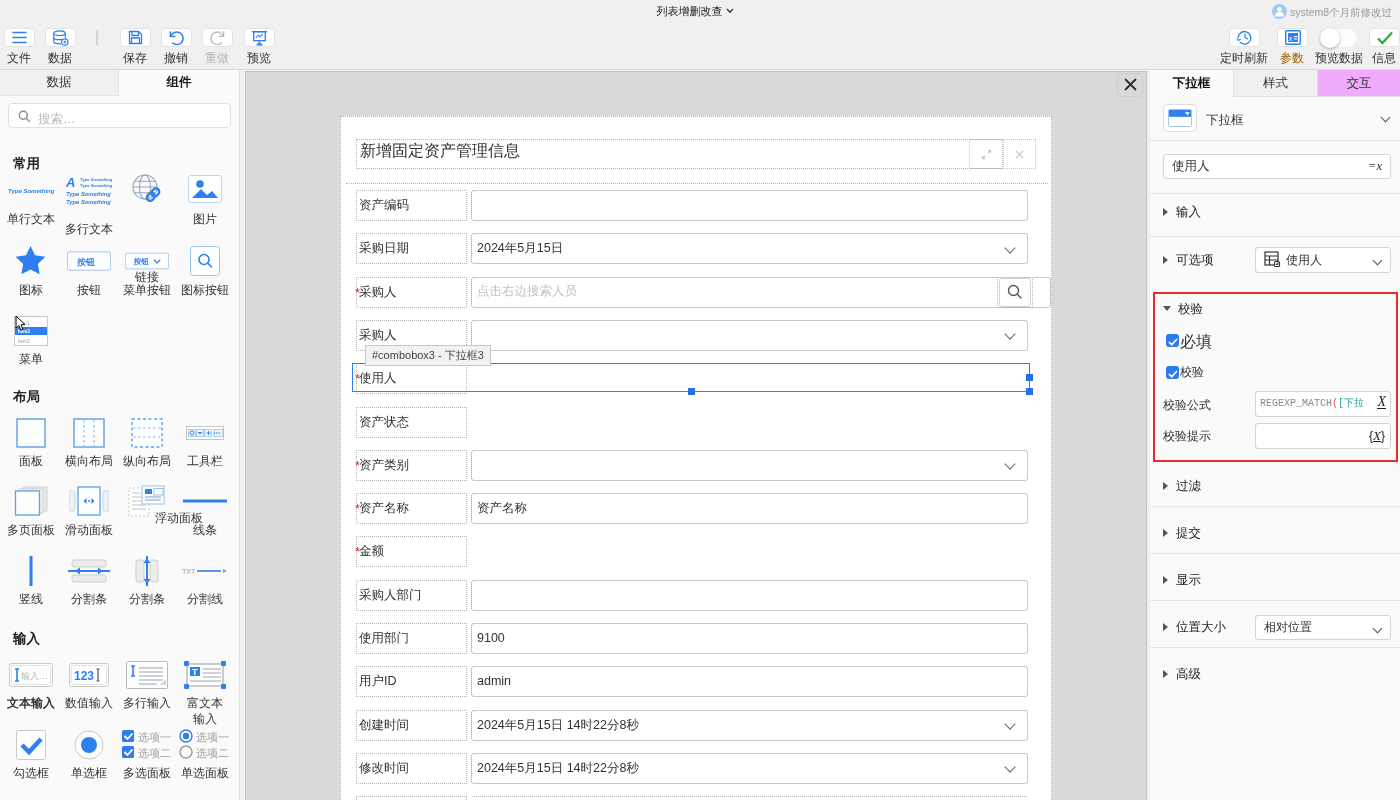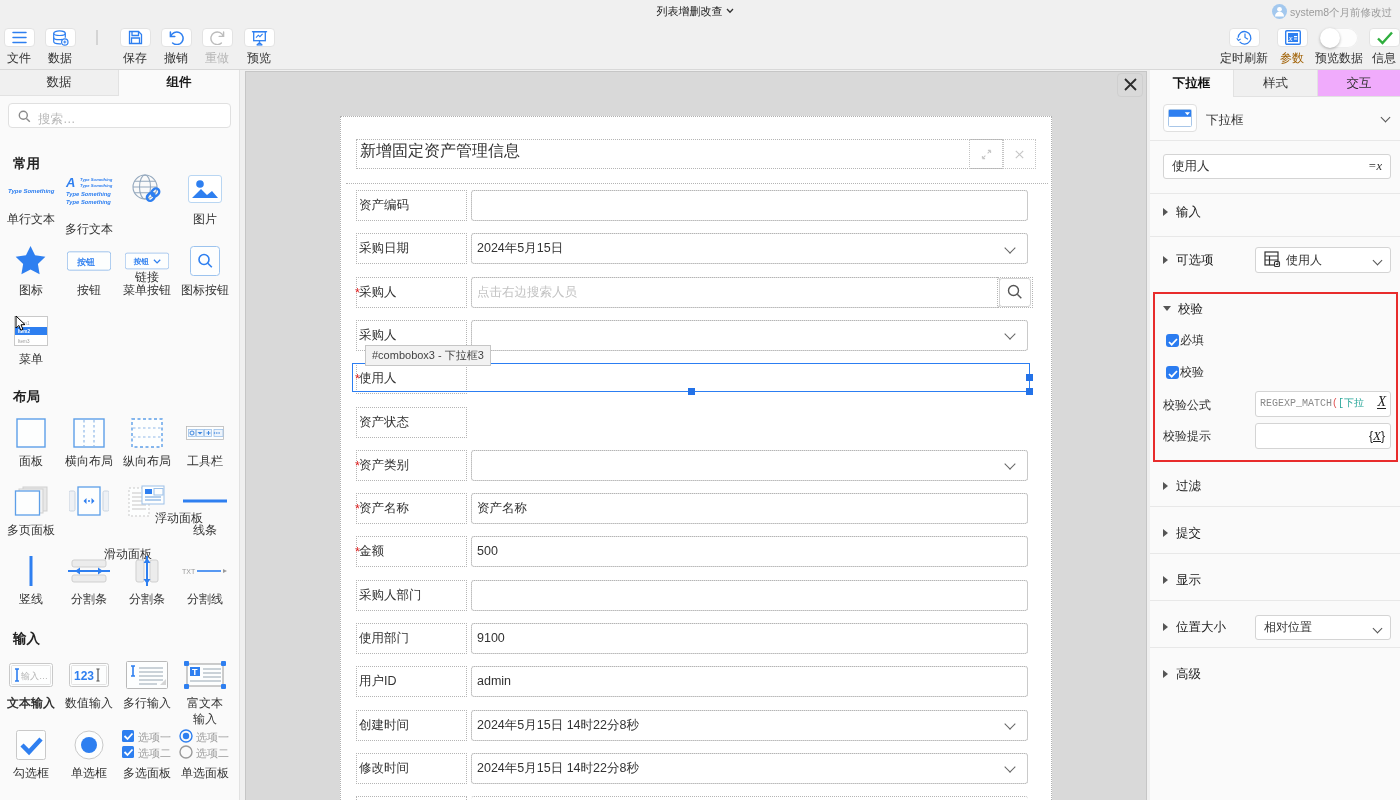--- a/index.html
+++ b/index.html
@@ -345,21 +345,21 @@
       <div class="ic" style="height:36px">
         <svg width="40" height="30" viewBox="0 0 40 30">
           <rect x="0" y="5" width="6" height="20" rx="1.5" fill="#eef1f5" stroke="#c9d4e0"></rect>
           <rect x="34" y="5" width="6" height="20" rx="1.5" fill="#eef1f5" stroke="#c9d4e0"></rect>
           <rect x="9" y="1" width="22" height="28" fill="#fdfefe" stroke="#5d9fe8" stroke-width="1.3"></rect>
           <path d="M14.5 15l3-3v6zM25.5 15l-3-3v6z" fill="#2e7ff0"></path>
           <circle cx="20" cy="15" r="1" fill="#2e7ff0"></circle>
         </svg>
       </div>
     </div>
-    <div class="cell" style="left:60px;top:476px;margin-left:39px;">
+    <div class="cell" style="left:60px;top:452px;">
       <div class="lb2">滑动面板</div>
     </div>
 <div class="cell" style="left:118px;top:413px;">
       <div class="ic" style="height:36px">
         <svg width="38" height="32" viewBox="0 0 38 32">
           <rect x="1" y="3" width="20" height="28" fill="#fdfefe" stroke="#c9c9c9" stroke-dasharray="2 2"></rect>
           <path d="M4 8h9M4 12h14M4 16h14M4 20h14M4 24h14" stroke="#d9d9d9" stroke-width="1.6"></path>
           <rect x="14" y="1" width="22" height="18" fill="#fdfefe" stroke="#9cc0e8"></rect>
           <rect x="17" y="4" width="7" height="5" fill="#2e7ff0"></rect>
           <path d="M17 12h16M17 15h16" stroke="#9cc0e8" stroke-width="1.6"></path>
@@ -570,21 +570,21 @@
 <div class="frow" style="top:73.5px;">
           <div class="flabel">资产编码</div>
           <div class="finput"></div>
         </div>
 <div class="frow" style="top:116.8px;">
           <div class="flabel">采购日期</div>
           <div class="finput">2024年5月15日<span class="chev"></span></div>
         </div>
 <div class="frow" style="top:160.1px;">
           <div class="flabel"><span class="star">*</span>采购人</div>
-          <div class="finput" style="width:529px;"><span class="ph">点击右边搜索人员</span></div>
+          <div class="finput" style="width:580px;font-family:Liberation Mono, monospace;"><span class="ph">点击右边搜索人员</span></div>
           <div class="abs" style="left:641px;top:0;width:36px;height:31px;border:1px dotted #b5b5b5;"></div>
           <div class="abs" style="left:643px;top:1px;width:32px;height:29px;border:1px solid #d4d4d4;border-radius:3px;background:#fff;display:flex;align-items:center;justify-content:center;">
             <svg width="16" height="16" viewBox="0 0 16 16">
               <g fill="none" stroke="#555" stroke-width="1.4">
                 <circle cx="6.5" cy="6.5" r="5"></circle>
                 <path d="M10.3 10.3l4 4"></path>
               </g>
             </svg>
           </div>
         </div>
@@ -605,21 +605,20 @@
           <div class="finput">
             <span class="chev"></span>
           </div>
         </div>
 <div class="frow" style="top:376.6px;">
           <div class="flabel"><span class="star">*</span>资产名称</div>
           <div class="finput">资产名称</div>
         </div>
 <div class="frow" style="top:419.9px;">
           <div class="flabel"><span class="star">*</span>金额</div>
-          <div class="finput">500</div>
         </div>
 <div class="frow" style="top:463.2px;">
           <div class="flabel">采购人部门</div>
           <div class="finput"></div>
         </div>
 <div class="frow" style="top:506.5px;">
           <div class="flabel">使用部门</div>
           <div class="finput">9100</div>
         </div>
 <div class="frow" style="top:549.8px;">
@@ -674,21 +673,21 @@
           <g fill="none" stroke="#333" stroke-width="1.1">
             <rect x="10.5" y="10.5" width="5" height="5" rx="1"></rect>
             <path d="M12 13.5l2-2M14 11.5v2h-2" stroke-width="0.9"></path>
           </g>
         </svg></span>使用人<span class="rchev"></span></div>
 <div class="abs" id="redbox"></div>
 <div class="rsect" style="top:231px;"><span class="trid"></span>校验</div>
 <div class="cb" style="left:16px;top:264px;"><svg width="10" height="8" viewBox="0 0 10 8">
         <path d="M1 4l2.7 2.7L9 1" fill="none" stroke="#fff" stroke-width="1.7"></path>
       </svg></div>
-<div class="abs" style="left:30px;top:261.5px;font-size:12px;color:#333;">必填</div>
+<div class="abs" style="left:30px;top:261.5px;font-size:16px;color:#333;">必填</div>
 <div class="cb" style="left:16px;top:296px;"><svg width="10" height="8" viewBox="0 0 10 8">
         <path d="M1 4l2.7 2.7L9 1" fill="none" stroke="#fff" stroke-width="1.7"></path>
       </svg></div>
 <div class="abs" style="left:30px;top:293.5px;font-size:12px;color:#333;">校验</div>
 <div class="abs" style="left:13px;top:326.5px;font-size:12px;color:#333;">校验公式</div>
 <div class="abs" style="left:105px;top:321px;width:136px;height:26px;background:#fff;border:1px solid #d4d4d4;border-radius:3px;line-height:24px;padding:0 4px;white-space:nowrap;overflow:hidden;font-family:'Liberation Mono',monospace;font-size:10px;"><span style="color:#8a8a8a;">REGEXP_MATCH</span><span style="color:#e05252;">(</span><span style="color:#2aa79a;">[下拉</span><span style="float:right;"><span style="font-family:Liberation Serif;font-style:italic;font-size:14px;color:#222;border-bottom:1.5px solid #222;line-height:12px;display:inline-block;">X</span></span></div>
 <div class="abs" style="left:13px;top:358px;font-size:12px;color:#333;">校验提示</div>
 <div class="abs" style="left:105px;top:353px;width:136px;height:26px;background:#fff;border:1px solid #d4d4d4;border-radius:3px;line-height:24px;padding:0 5px;text-align:right;"><span style="font-size:12px;color:#222;">{</span><span style="font-family:Liberation Serif;font-style:italic;font-size:13px;color:#222;border-bottom:1.5px solid #222;line-height:11px;display:inline-block;">X</span><span style="font-size:12px;color:#222;">}</span></div>
 <div class="rsect" style="top:408px;"><span class="tri"></span>过滤</div>
 <div class="rsep" style="top:436px;"></div>

